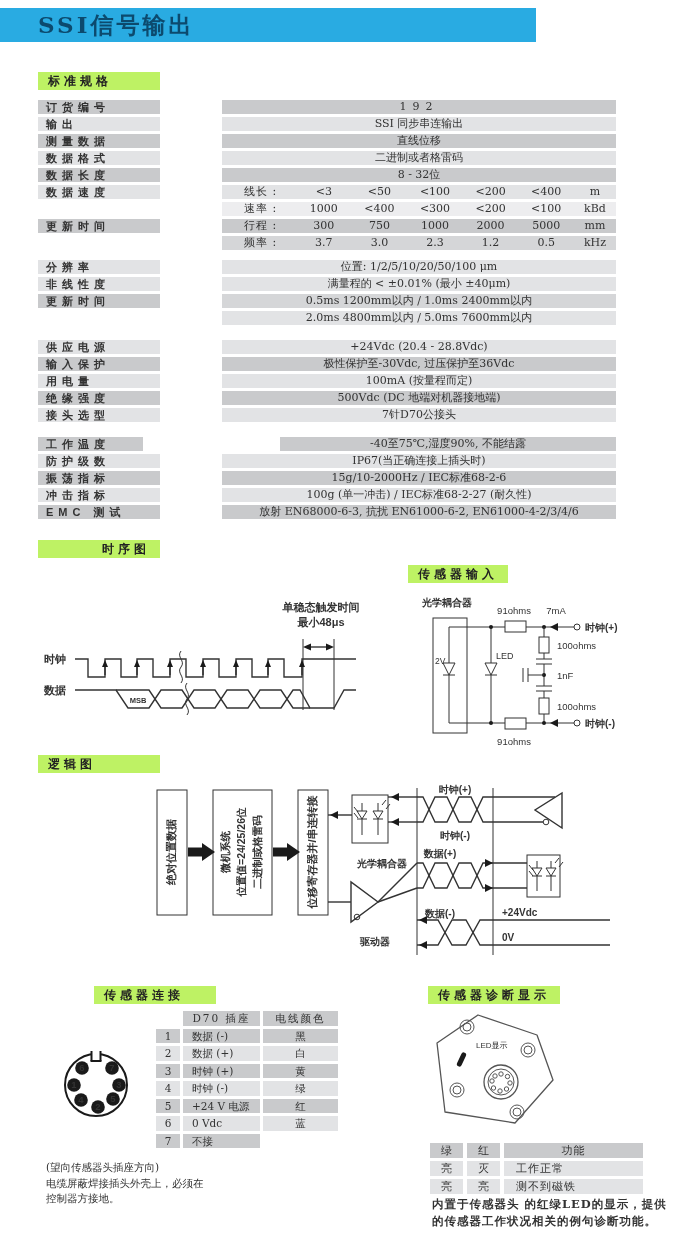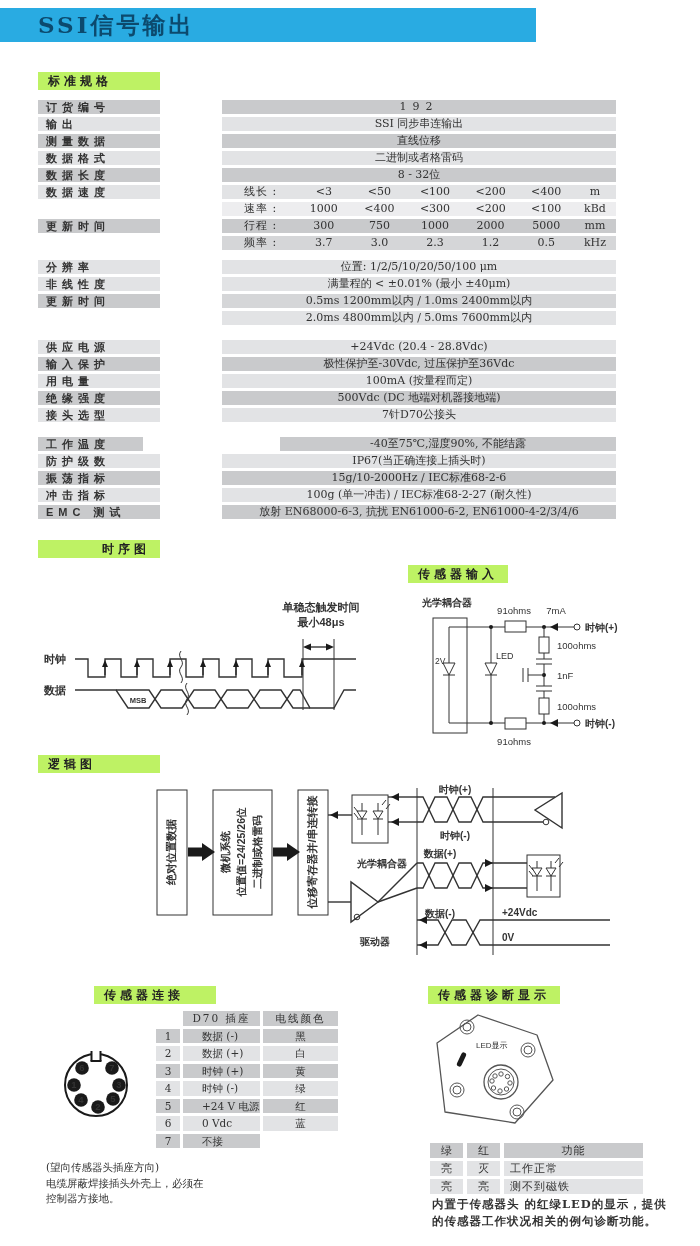--- a/index.html
+++ b/index.html
@@ -33,32 +33,32 @@
   svg{position:absolute;overflow:visible;}
   svg text{font-family:"Liberation Sans",sans-serif;fill:#333;}
   .wire{stroke:#333;stroke-width:1.4;fill:none;}
   .thin{stroke:#333;stroke-width:1;fill:none;}
   .blk{fill:#1a1a1a;}
   
   .pintab{position:absolute;left:156px;top:1011px;font-size:10.5px;
           font-family:"DejaVu Serif","Liberation Serif",serif;}
   .prow{display:flex;height:14.5px;line-height:14.5px;margin-bottom:3px;}
   .pno{width:24px;text-align:center;margin-right:3px;}
-  .psig{width:77px;padding-left:19px;box-sizing:border-box;margin-right:3px;white-space:nowrap;}
+  .psig{width:77px;padding-left:9px;box-sizing:border-box;margin-right:3px;white-space:nowrap;}
   .pcol{width:75px;text-align:center;}
   .phead .psig{text-align:center;padding-left:0;letter-spacing:2px;}
   .phead .pcol{letter-spacing:2px;}
   .cell-blank{background:transparent;}
   
   .ledtab{position:absolute;left:430px;top:1143px;font-size:11px;
           font-family:"DejaVu Serif","Liberation Serif",serif;}
   .lrow{display:flex;height:15px;line-height:15px;margin-bottom:3px;}
   .lg,.lr{width:33px;text-align:center;margin-right:4px;}
   .lf{width:139px;text-align:center;letter-spacing:1px;}
-  .lrow.r .lf{text-align:left;padding-left:6px;box-sizing:border-box;}
+  .lrow.r .lf{text-align:left;padding-left:12px;box-sizing:border-box;}
   
   .noteL{position:absolute;left:46px;top:1160px;font-size:10.5px;line-height:15.5px;
          font-family:"DejaVu Serif","Liberation Serif",serif;}
   .noteR{position:absolute;left:432px;top:1196px;font-size:11.5px;line-height:17px;font-weight:bold;
          font-family:"DejaVu Serif","Liberation Serif",serif;letter-spacing:1px;}
 </style>
 </head>
 <body>
 
 <div class="page">

